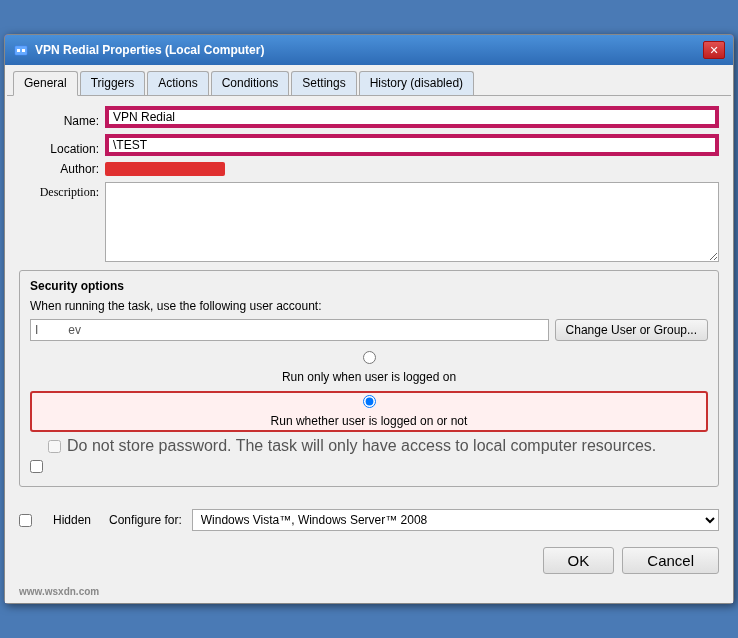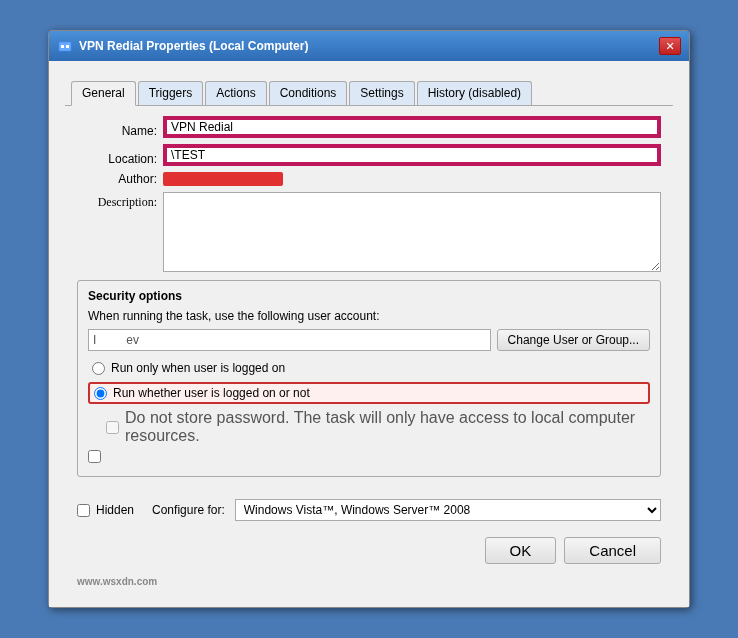--- a/index.html
+++ b/index.html
@@ -10,21 +10,21 @@
       display: flex;
       align-items: center;
       justify-content: center;
       width: 738px;
       height: 638px;
     }
     .window {
       background: #8b5cf6;
       border: 1px solid #888;
       border-radius: 4px;
-      width: 642px;
+      width: 730px;
       box-shadow: 2px 2px 8px rgba(0,0,0,0.5);
     }
     .title-bar {
       background: linear-gradient(to bottom, #4a90d9, #2e6bb5);
       color: white;
       padding: 6px 8px;
       display: flex;
       align-items: center;
       justify-content: space-between;
       border-radius: 3px 3px 0 0;
@@ -54,21 +54,21 @@
       border-radius: 2px;
       color: white;
       font-size: 11px;
       cursor: pointer;
       display: flex;
       align-items: center;
       justify-content: center;
     }
     .window-body {
       background: #f0f0f0;
-      padding: 16px;
+      padding: 2px;
     }
     
     .tabs {
       display: flex;
       background: #f0f0f0;
       border-bottom: 1px solid #aaa;
       padding: 4px 6px 0 6px;
       gap: 0;
     }
     .tab {
@@ -173,20 +173,21 @@
       cursor: pointer;
       white-space: nowrap;
     }
     
     .radio-row {
       display: flex;
       align-items: center;
       gap: 6px;
       margin-bottom: 5px;
       padding: 2px 4px;
+      flex-direction: column;
     }
     .radio-row.selected {
       border: 2px solid #c83030;
       border-radius: 3px;
       background: #fff0f0;
     }
     .radio-row input[type="radio"] {
       margin: 0;
     }
     .radio-label {
@@ -219,21 +220,21 @@
     .bottom-row {
       display: flex;
       align-items: center;
       padding: 8px 12px;
       gap: 10px;
       margin-top: 4px;
     }
     .hidden-check {
       display: flex;
       align-items: center;
-      gap: 6px;
+      gap: 21px;
       justify-content: center;
     }
     .configure-label {
       font-size: 12px;
       color: #000;
       margin-left: 8px;
     }
     .configure-select {
       flex: 1;
       font-size: 12px;

